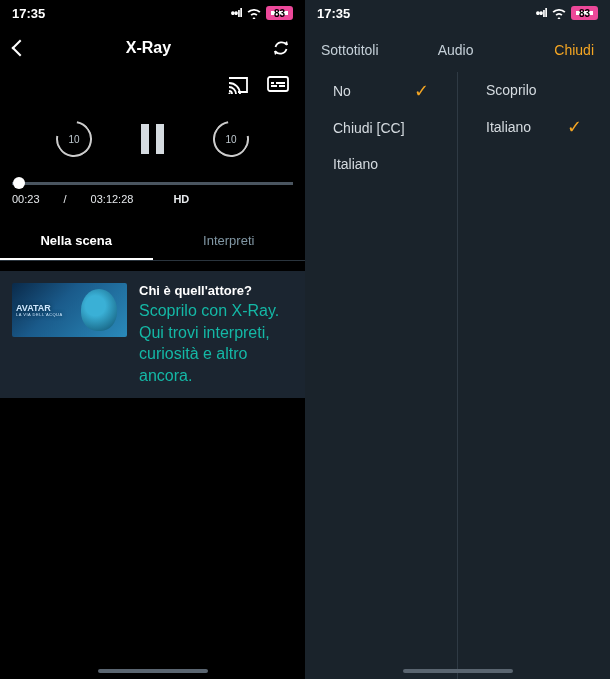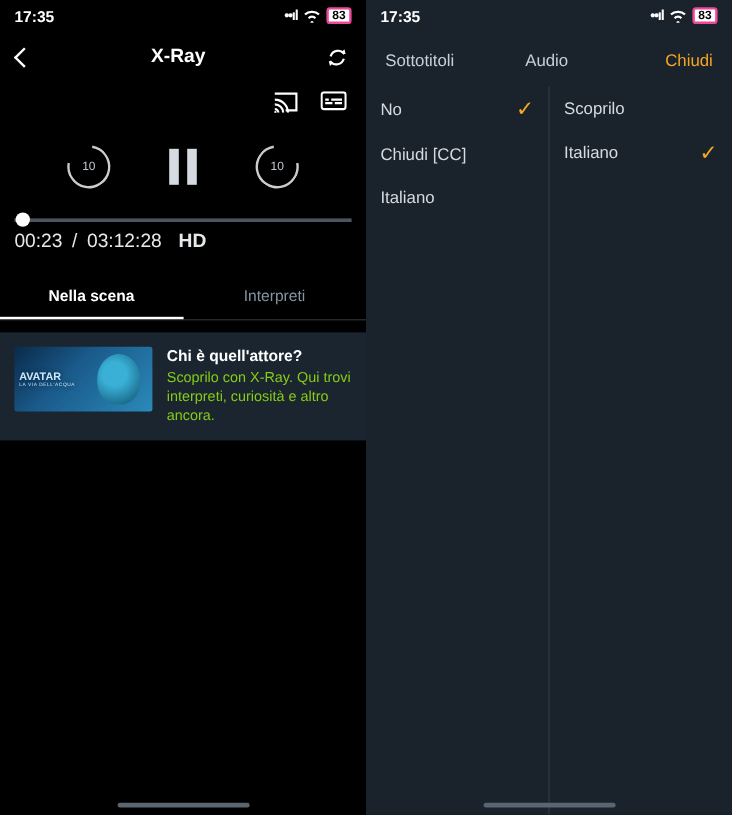--- a/index.html
+++ b/index.html
@@ -29,21 +29,21 @@
       display: flex;
       justify-content: space-between;
       align-items: center;
       padding: 0 12px;
       font-size: 13px;
       font-weight: 600;
       background: #000;
     }
     .status-right { display: flex; align-items: center; gap: 4px; }
     .battery {
-      border: 2px solid #ec4899;
+      border: 5px solid #ec4899;
       border-radius: 3px;
       padding: 0 3px;
       font-size: 10px;
       font-weight: 700;
       display: flex;
       align-items: center;
       height: 14px;
       background: #fff;
       color: #000;
     }
@@ -110,27 +110,27 @@
       margin-bottom: 8px;
     }
     .progress-dot {
       width: 12px; height: 12px;
       background: #fff;
       border-radius: 50%;
       position: absolute;
       left: 1px; top: -5px;
     }
     .time-row {
-      font-size: 16px;
+      font-size: 11px;
       color: #e6e9ec;
       display: flex;
-      gap: 8px;
+      gap: 24px;
       align-items: baseline;
     }
-    .hd { font-weight: 700; margin-left: 6px; }
+    .hd { font-weight: 700; margin-left: 16px; }
 
     
     .tabs {
       display: flex;
       margin-top: 14px;
       border-bottom: 1px solid #2a343d;
     }
     .tab {
       flex: 1;
       text-align: center;
@@ -169,21 +169,21 @@
     .card-thumb-sub { font-size: 4px; font-weight: 400; display:block; letter-spacing: 0.5px;}
     .card-face {
       position: absolute;
       right: 10px; top: 6px;
       width: 36px; height: 42px;
       background: radial-gradient(circle at 40% 40%, #3ab0d6 30%, #1a6a8a 80%);
       border-radius: 50% 50% 45% 45%;
     }
     .card-body { flex: 1; }
     .card-title { font-size: 13px; font-weight: 700; margin-bottom: 2px; }
-    .card-desc { font-size: 12px; color: #84cc16; line-height: 1.35; }
+    .card-desc { font-size: 16px; color: #14b8a6; line-height: 1.35; }
 
     
     .home-indicator {
       position: absolute;
       bottom: 6px;
       left: 50%;
       transform: translateX(-50%);
       width: 110px;
       height: 4px;
       background: #5a6570;
@@ -208,21 +208,21 @@
     .lang-col {
       flex: 1;
       display: flex;
       flex-direction: column;
     }
     .lang-col:first-child { border-right: 1px solid #2f3a44; }
     .lang-item {
       display: flex;
       justify-content: space-between;
       align-items: center;
-      padding: 10px 12px;
+      padding: 10px 28px;
       font-size: 14px;
       color: #d5dbe0;
     }
     .check { color: #f5a623; font-size: 18px; line-height: 1;}
 
     
     svg { display: block; }
     .signal-dots { font-size: 12px; letter-spacing: -1px; }
   </style>
 </head>

